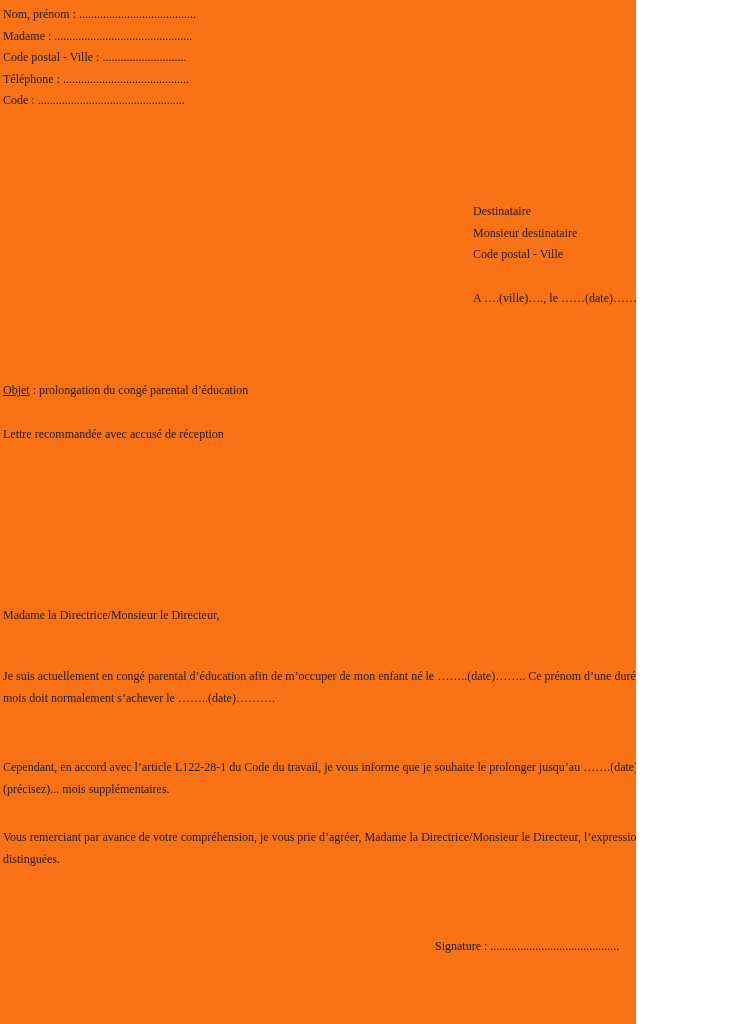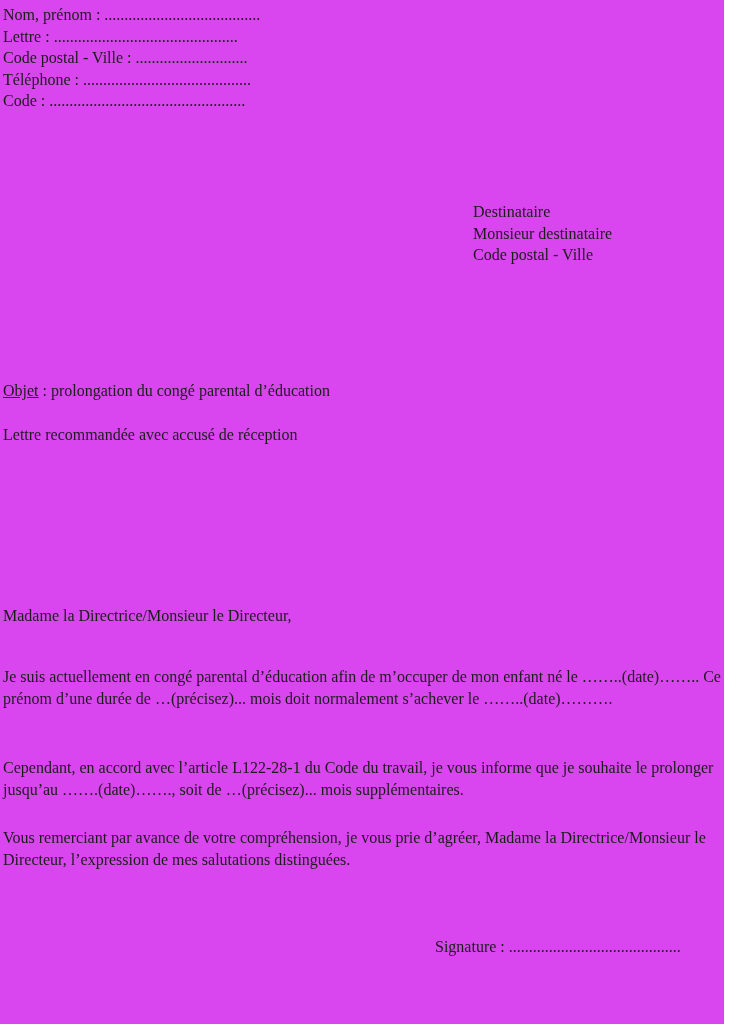--- a/index.html
+++ b/index.html
@@ -3,25 +3,25 @@
 <meta charset="utf-8">
 <title>Lettre — prolongation du congé parental d'éducation</title>
 <style>
   html, body {
     margin: 0;
     padding: 0;
     background: #ffffff;
   }
   .page {
     position: relative;
-    width: 724px;
+    width: 636px;
     height: 1024px;
-    background: #d946ef;
+    background: #f97316;
     font-family: "Liberation Serif", "DejaVu Serif", serif;
-    font-size: 16px;
+    font-size: 12px;
     line-height: 21.5px;
     color: #1c1c1c;
     overflow: hidden;
   }
   .block { position: absolute; }
   .line { white-space: nowrap; }
 
   .sender-block    { left: 3px;   top: 4px; }
   .recipient-block { left: 473px; top: 201px; }
   .date-line       { left: 473px; top: 288px; }
@@ -36,32 +36,33 @@
   .underlined { text-decoration: underline; margin-top: 40px; }
   p.body-text { margin: 0; }
 </style>
 </head>
 <body>
 
 <div class="page">
 
   <div class="block sender-block">
     <div class="line">Nom, prénom : .......................................</div>
-    <div class="line">Lettre : ..............................................</div>
+    <div class="line">Madame : ..............................................</div>
     <div class="line">Code postal - Ville : ............................</div>
     <div class="line">Téléphone : ..........................................</div>
     <div class="line">Code : .................................................</div>
   </div>
 
   <div class="block recipient-block">
     <div class="line">Destinataire</div>
     <div class="line">Monsieur destinataire</div>
     <div class="line">Code postal - Ville</div>
   </div>
 
+  <div class="block date-line line">A ….(ville)…., le ……(date)……</div>
 
   <div class="block subject-line line">
     <span class="underlined">Objet</span><span> : prolongation du congé parental d’éducation</span>
   </div>
 
   <div class="block mention-line line">Lettre recommandée avec accusé de réception</div>
 
   <div class="block salutation-line line">Madame la Directrice/Monsieur le Directeur,</div>
 
   <p class="block body-text paragraph-1">Je suis actuellement en congé parental d’éducation afin de m’occuper de mon enfant né le ……..(date)…….. Ce prénom d’une durée de …(précisez)... mois doit normalement s’achever le ……..(date)……….</p>

